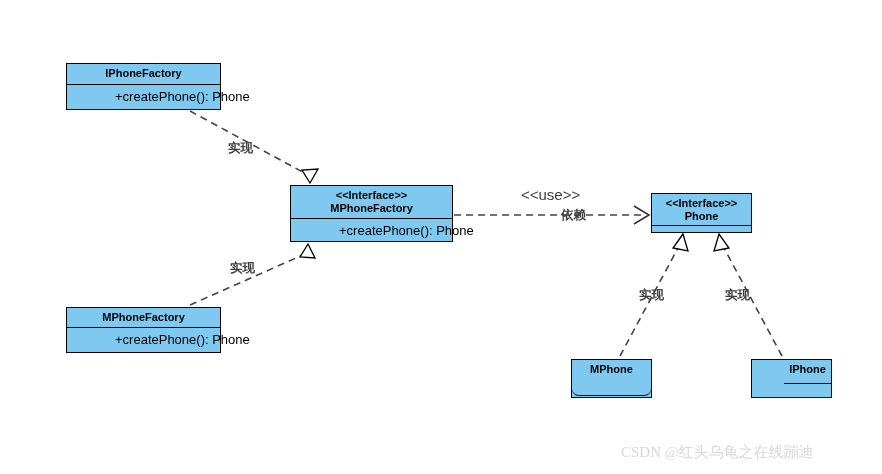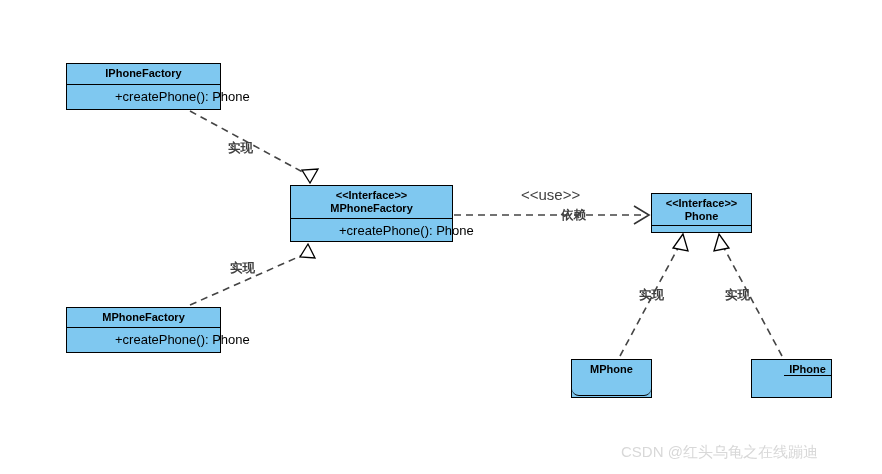--- a/index.html
+++ b/index.html
@@ -150,33 +150,33 @@
   </div>
 
   <div class="uml-box" style="left:571px; top:359px; width:81px; height:39px;">
     <div class="uml-header" style="height:36px;border-radius:7px;">
       <span>MPhone</span>
     </div>
     <div class="uml-body empty"></div>
   </div>
 
   <div class="uml-box" style="left:751px; top:359px; width:81px; height:39px;">
-    <div class="uml-header" style="height:16px;margin-left:32px;">
+    <div class="uml-header" style="height:24px;margin-left:32px;">
       <span>IPhone</span>
     </div>
     <div class="uml-body empty"></div>
   </div>
 
   <div class="edge-label" style="left:228px; top:141px;">实现</div>
 
   <div class="edge-label" style="left:230px; top:261px;">实现</div>
 
   <div class="edge-label stereo-use" style="left:521px; top:188px;">&lt;&lt;use&gt;&gt;</div>
 
   <div class="edge-label" style="left:561px; top:208px;">依赖</div>
 
   <div class="edge-label" style="left:639px; top:288px;">实现</div>
 
   <div class="edge-label" style="left:725px; top:288px;">实现</div>
 
-  <div class="watermark" style="left:621px; top:443px;">CSDN @红头乌龟之在线蹦迪</div>
+  <div class="watermark" style="left:621px; top:443px;font-family:Liberation Serif, serif;">CSDN @红头乌龟之在线蹦迪</div>
 
 </div>
 
 </body></html>

